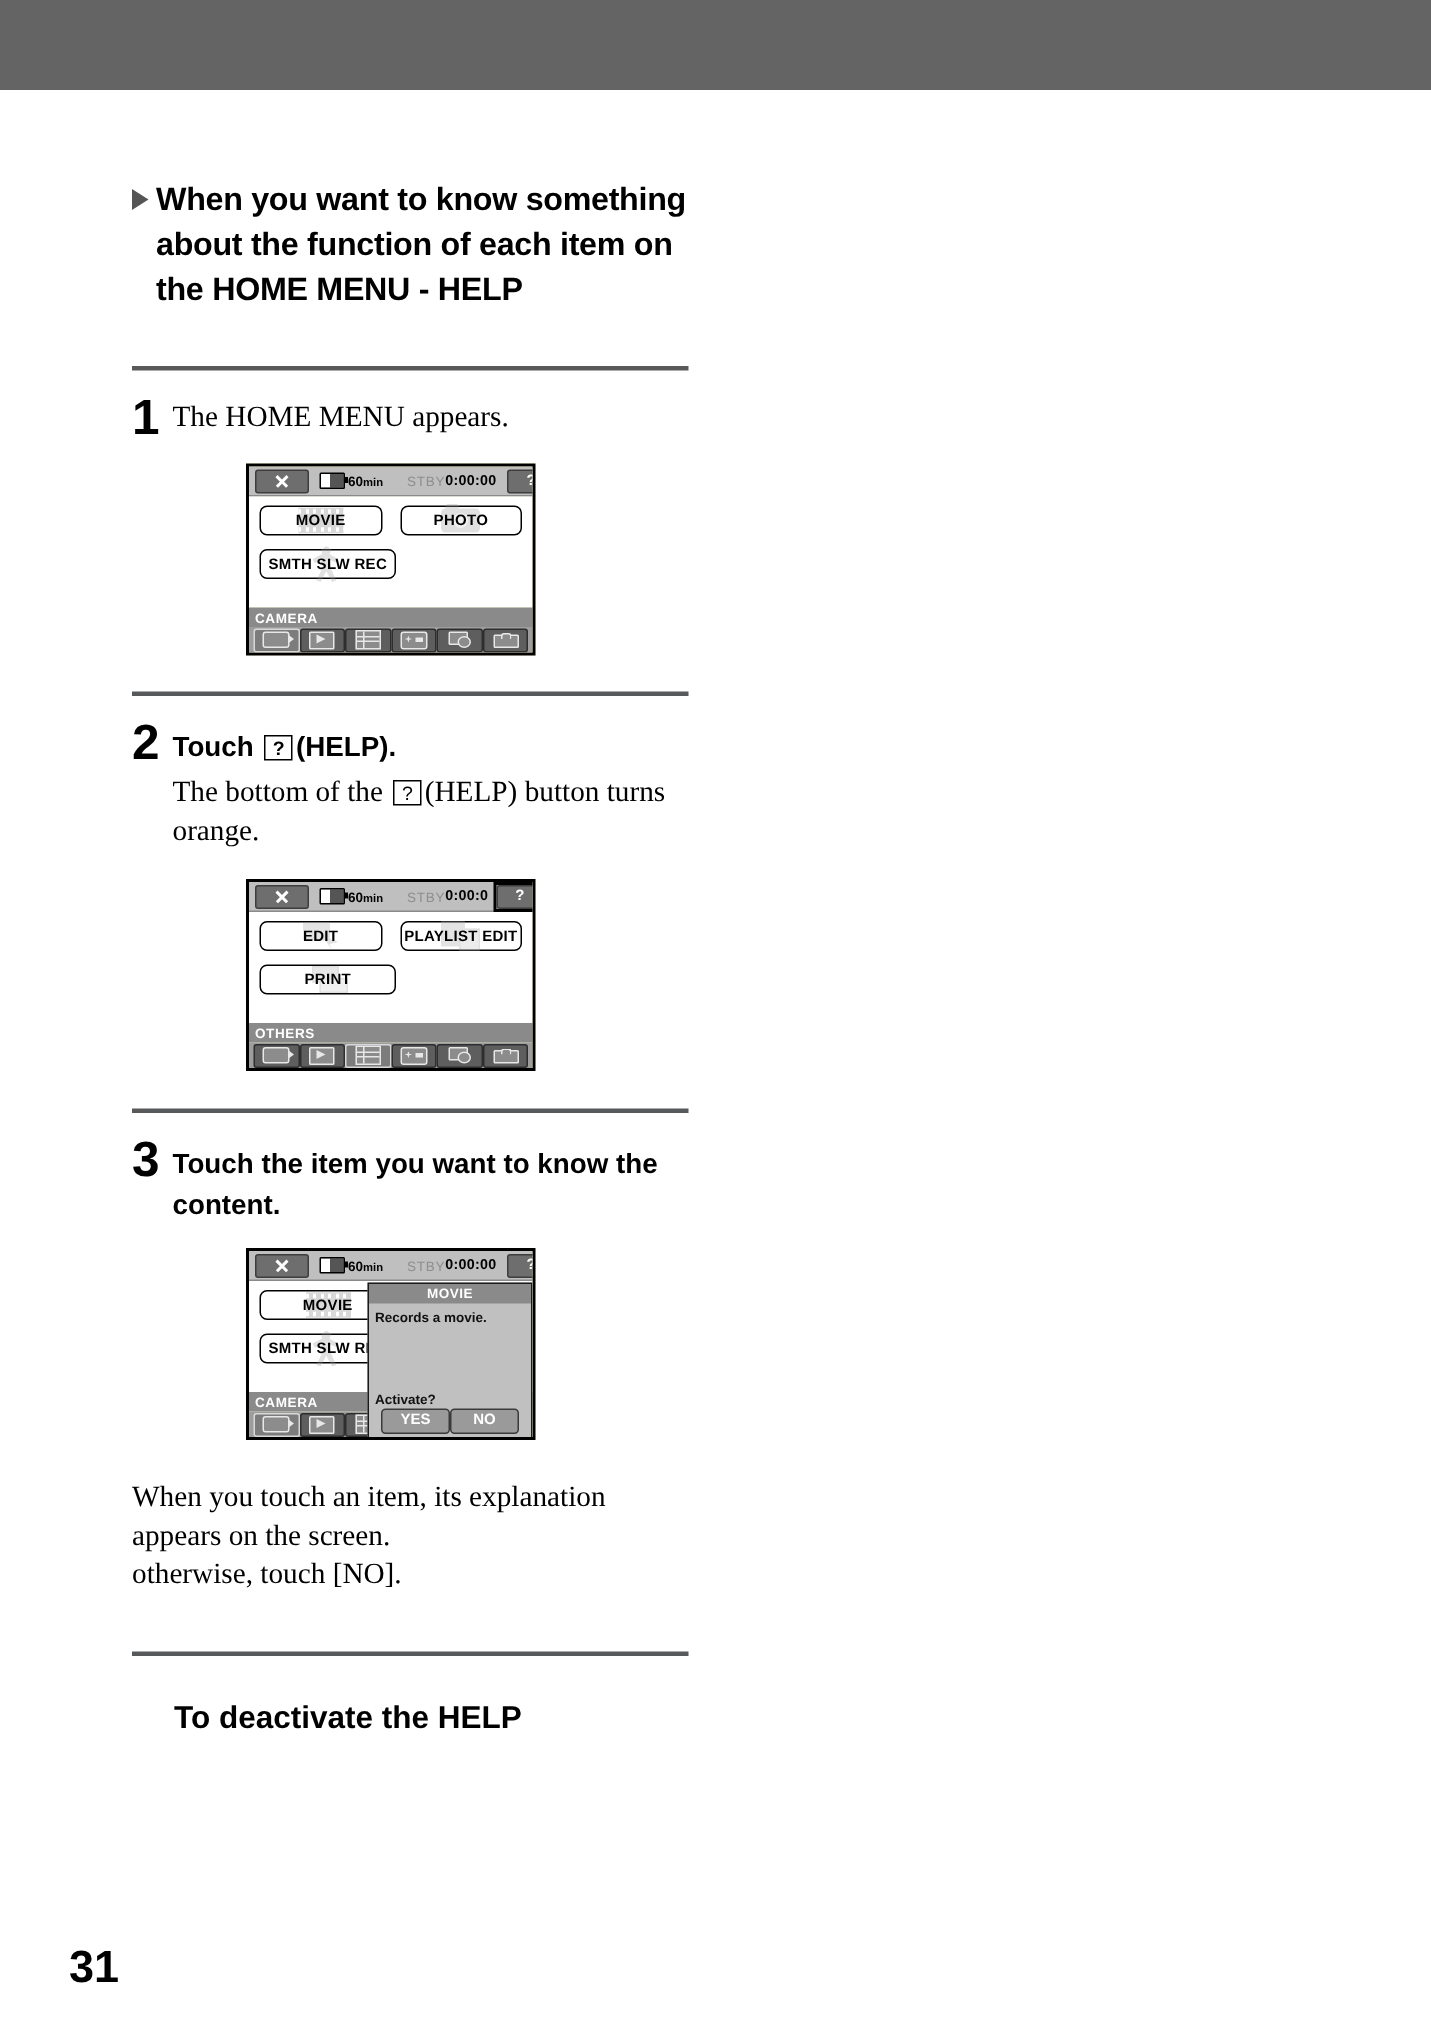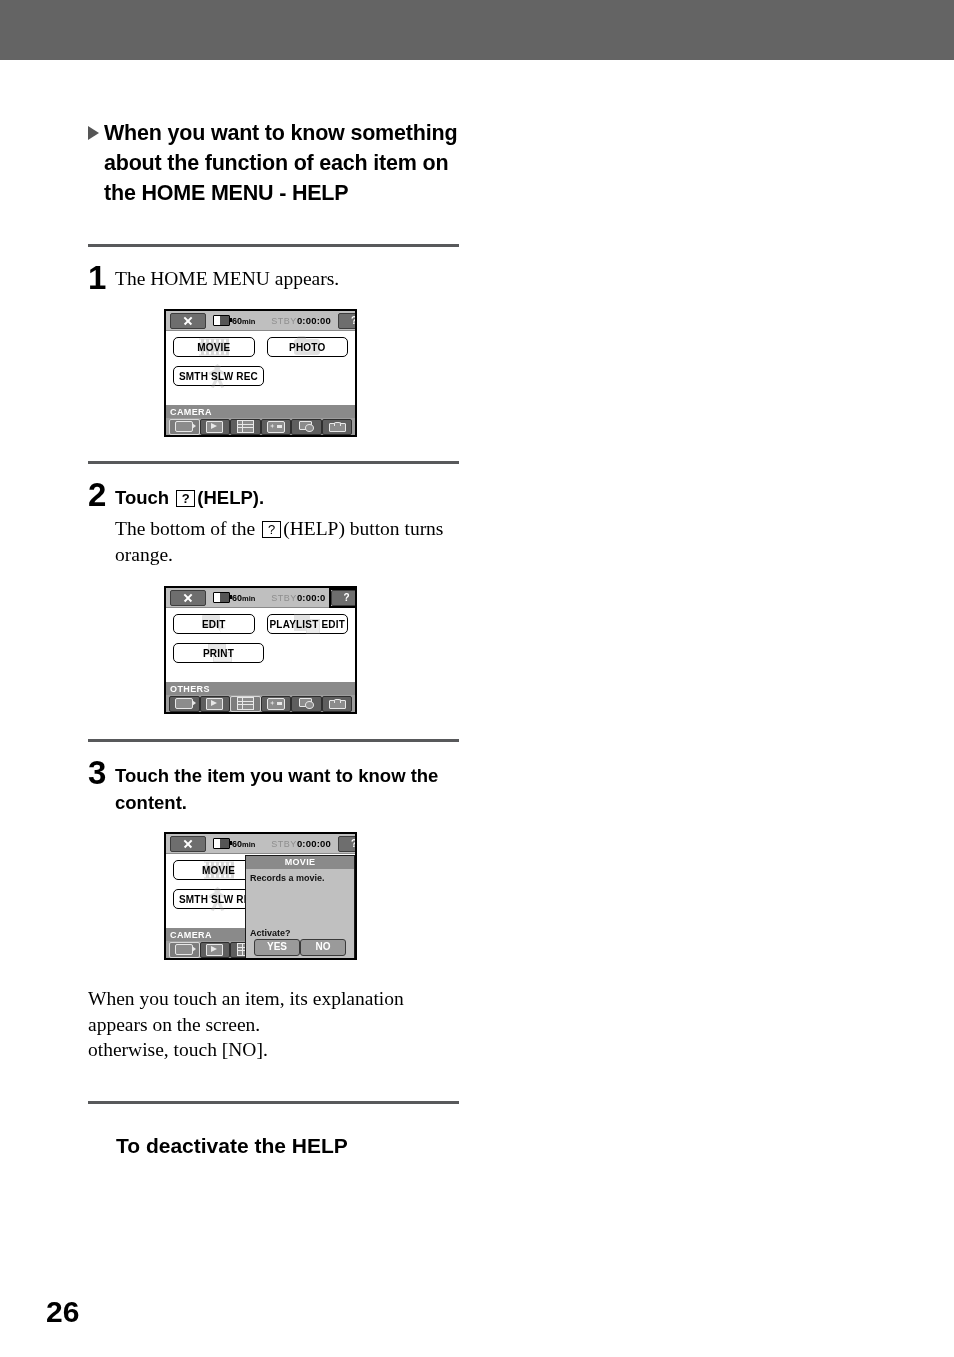--- a/index.html
+++ b/index.html
@@ -811,14 +811,14 @@
       <div>appears on the screen.</div>
       <div>otherwise, touch [NO].</div>
     </div>
 
     <div class="rule" style="margin-top:38px;"></div>
 
     <div class="sub-heading" style="margin-top:28px;margin-left:28px;">To deactivate the HELP</div>
 
   </div>
 
-  <div class="page-number">26</div>
+  <div class="page-number">31</div>
 </div>
 
 </body></html>

